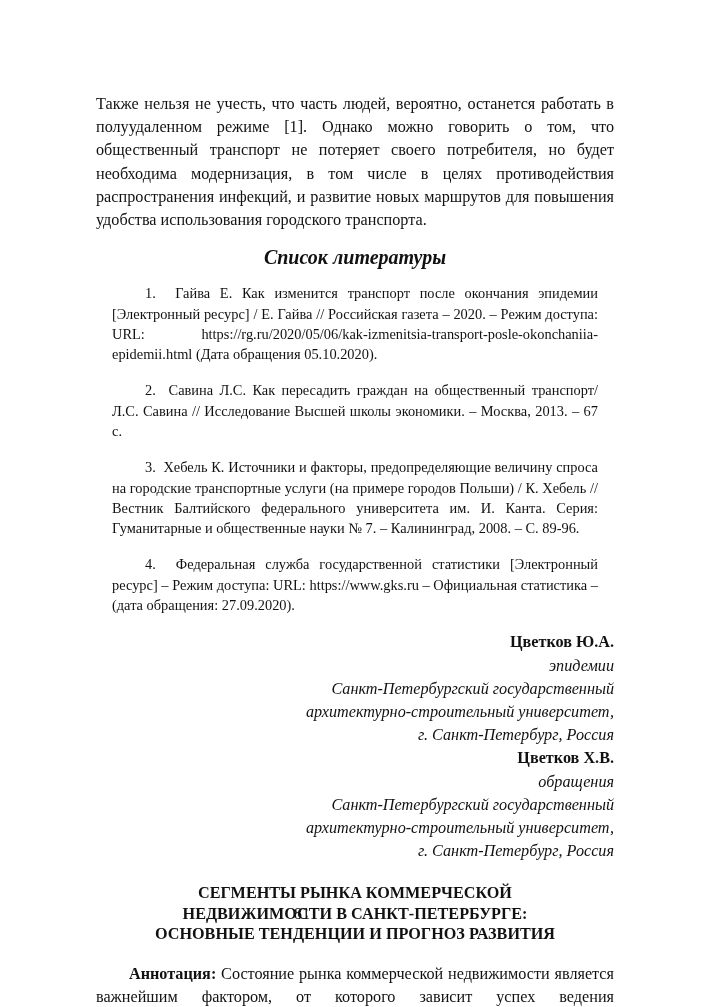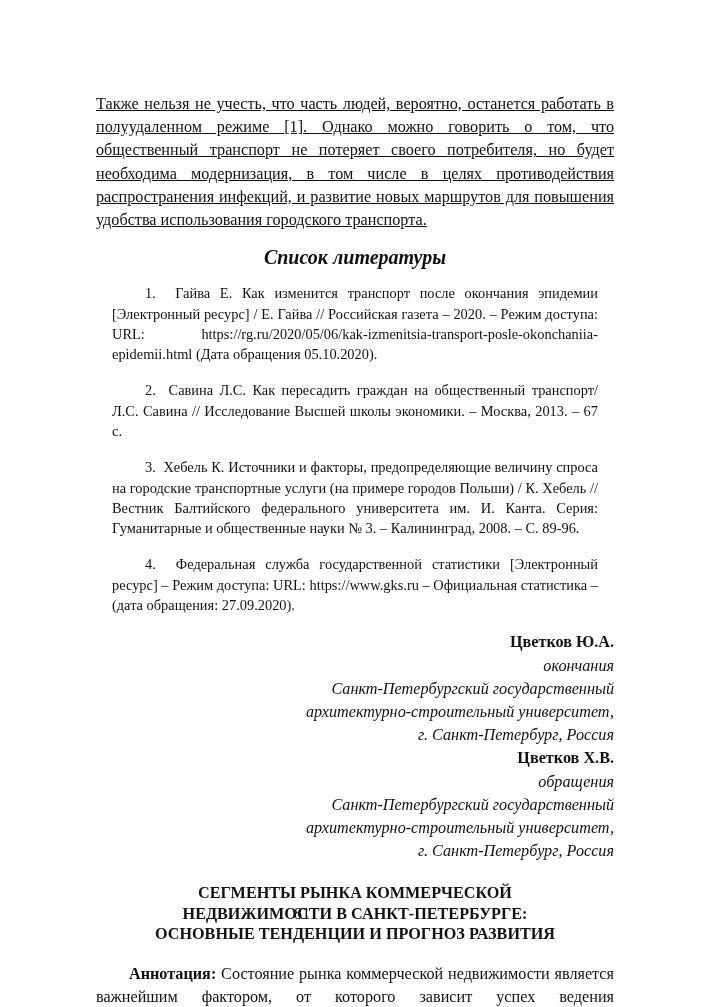--- a/index.html
+++ b/index.html
@@ -1,19 +1,19 @@
 <!DOCTYPE html>
 <html><head>
   <meta charset="utf-8">
   <style>
     html, body { margin: 0; padding: 0; background: #ffffff; }
     body { width: 709px; height: 1007px; position: relative; overflow: hidden;
            font-family: "Liberation Serif", "DejaVu Serif", serif; color: #111111; }
     .page { position: absolute; left: 96px; top: 93px; width: 518px; }
-    .body-text { font-size: 16.2px; line-height: 23.2px; text-align: justify; margin: 0; text-decoration: underline; }
+    .body-text { font-size: 16.2px; line-height: 23.2px; text-align: justify; margin: 0; }
     .refs-title { font-size: 20px; font-weight: bold; font-style: italic; text-align: center;
                   margin: 15px 0 0 0; line-height: 20px; }
     .refs { margin: 13px 0 0 0; padding: 0; list-style: none; }
     .ref { font-size: 14.4px; line-height: 20.3px; text-align: justify; text-indent: 33px; margin: 16px; }
     .ref .num { display: inline; }
     .author-block { text-align: right; font-size: 16.2px; line-height: 23.2px; }
     .author-name { font-weight: bold; display: block; }
     .author-line { font-style: italic; display: block; }
     .article-title { text-align: center; font-weight: bold; font-size: 16.2px; line-height: 20.5px;
                      margin: 20px 0 0 0; text-transform: uppercase; }
@@ -31,30 +31,30 @@
   <div class="refs-title">Список литературы</div>
 
   <ul class="refs">
     <li class="ref">
       <span class="num">1.</span>&nbsp;&nbsp;<span>Гайва Е. Как изменится транспорт после окончания эпидемии [Электронный ресурс] / Е. Гайва // Российская газета – 2020. – Режим доступа: URL: https://rg.ru/2020/05/06/kak-izmenitsia-transport-posle-okonchaniia-epidemii.html (Дата обращения 05.10.2020).</span>
     </li>
     <li class="ref">
       <span class="num">2.</span>&nbsp;&nbsp;<span>Савина Л.С. Как пересадить граждан на общественный транспорт/ Л.С. Савина // Исследование Высшей школы экономики. – Москва, 2013. – 67 с.</span>
     </li>
     <li class="ref">
-      <span class="num">3.</span>&nbsp;&nbsp;<span>Хебель К. Источники и факторы, предопределяющие величину спроса на городские транспортные услуги (на примере городов Польши) / К. Хебель // Вестник Балтийского федерального университета им. И. Канта. Серия: Гуманитарные и общественные науки № 3. – Калининград, 2008. – С. 89-96.</span>
+      <span class="num">3.</span>&nbsp;&nbsp;<span>Хебель К. Источники и факторы, предопределяющие величину спроса на городские транспортные услуги (на примере городов Польши) / К. Хебель // Вестник Балтийского федерального университета им. И. Канта. Серия: Гуманитарные и общественные науки № 7. – Калининград, 2008. – С. 89-96.</span>
     </li>
     <li class="ref">
       <span class="num">4.</span>&nbsp;&nbsp;<span>Федеральная служба государственной статистики [Электронный ресурс] – Режим доступа: URL: https://www.gks.ru – Официальная статистика – (дата обращения: 27.09.2020).</span>
     </li>
   </ul>
 
   <div class="author-block">
     <span class="author-name">Цветков Ю.А.</span>
-    <span class="author-line">окончания</span>
+    <span class="author-line">эпидемии</span>
     <span class="author-line">Санкт-Петербургский государственный</span>
     <span class="author-line">архитектурно-строительный университет,</span>
     <span class="author-line">г. Санкт-Петербург, Россия</span>
     <span class="author-name">Цветков Х.В.</span>
     <span class="author-line">обращения</span>
     <span class="author-line">Санкт-Петербургский государственный</span>
     <span class="author-line">архитектурно-строительный университет,</span>
     <span class="author-line">г. Санкт-Петербург, Россия</span>
   </div>
 

